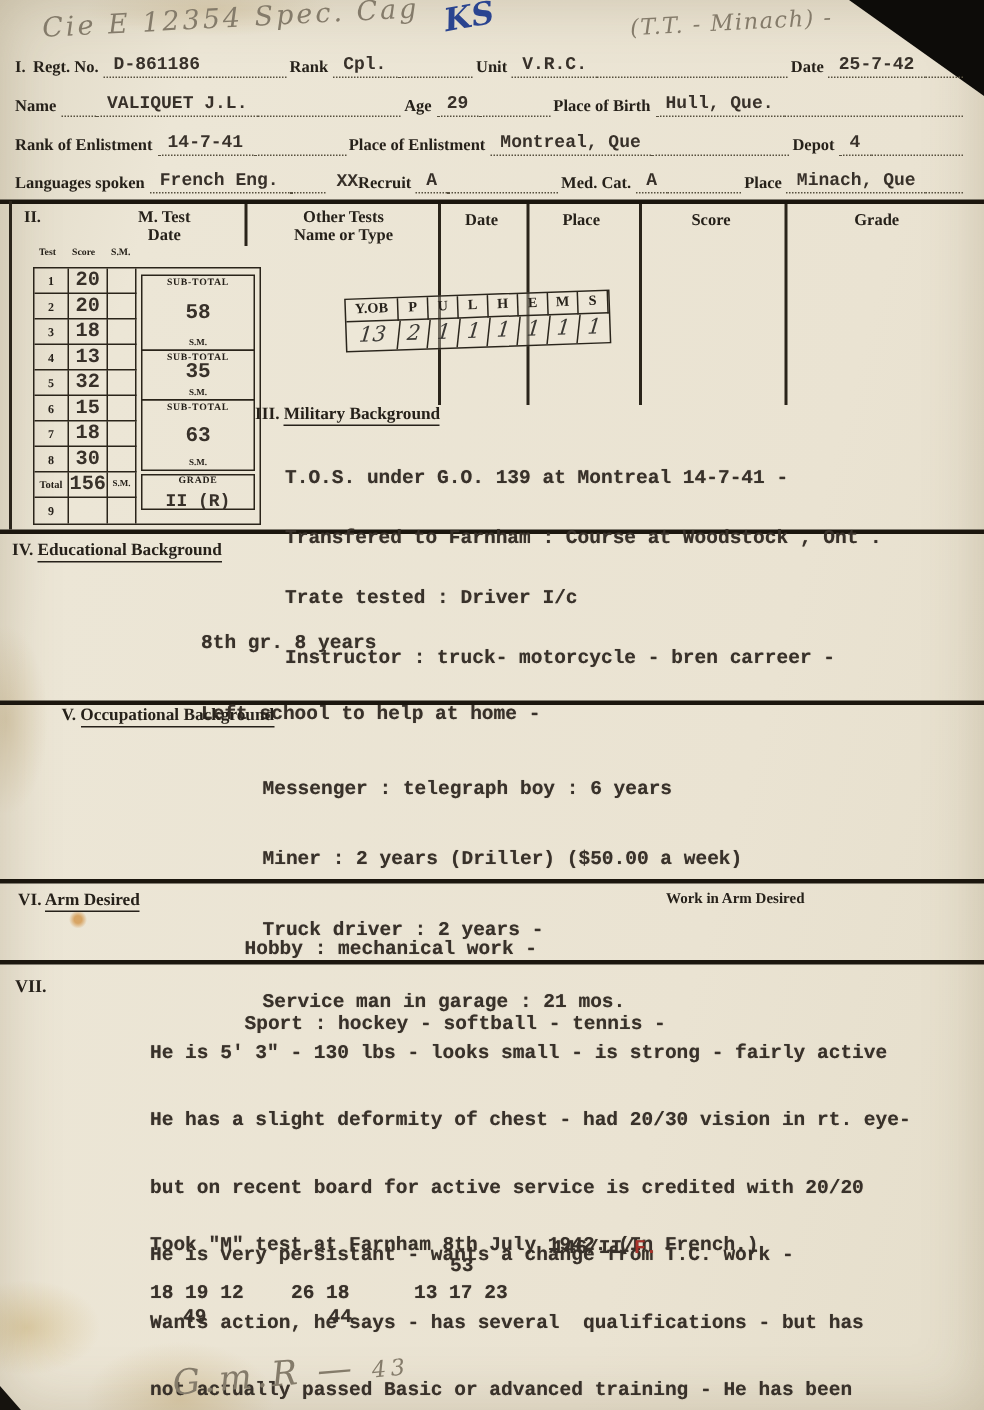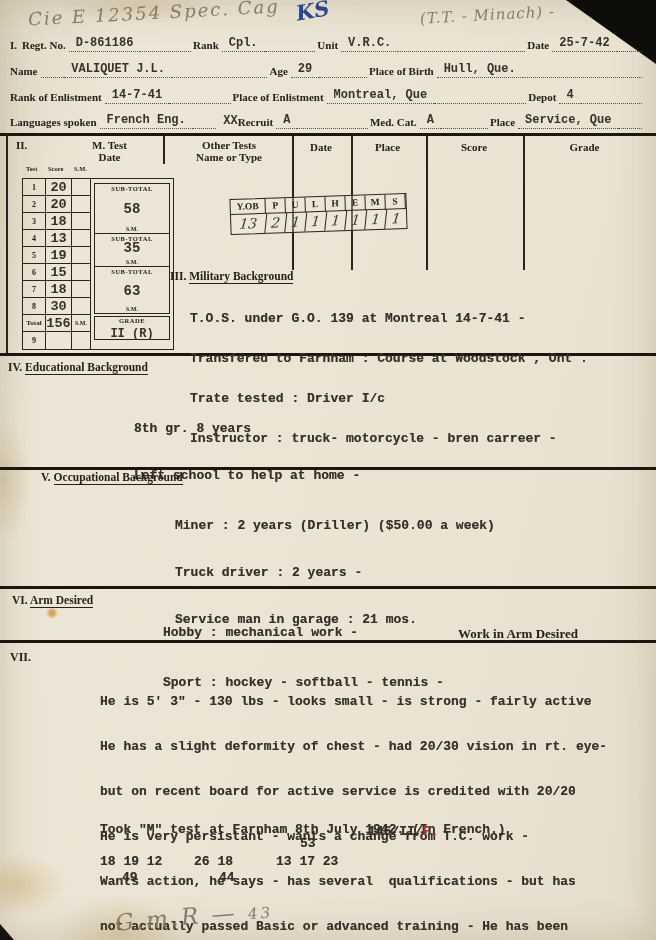--- a/index.html
+++ b/index.html
@@ -116,21 +116,21 @@
     <span class="fv">French Eng.</span>
     <span class="fd" style="flex:1"></span>
     <span class="fv" style="border-bottom:none;padding-right:0;">XX</span>
     <span class="fl" style="padding-left:0;">Recruit</span>
     <span class="fv">A</span>
     <span class="fd" style="flex:3"></span>
     <span class="fl">Med. Cat.</span>
     <span class="fv">A</span>
     <span class="fd" style="flex:2"></span>
     <span class="fl">Place</span>
-    <span class="fv">Service, Que</span>
+    <span class="fv">Minach, Que</span>
     <span class="fd" style="flex:1"></span>
   </div>
 
   <div class="rule" style="top:133px;height:3px;"></div>
   <div class="rule" style="top:353px;"></div>
   <div class="rule" style="top:467px;"></div>
   <div class="rule" style="top:586px;"></div>
   <div class="rule" style="top:640px;"></div>
 
   <div class="vline" style="left:6px;top:134px;height:219px;"></div>
@@ -186,21 +186,21 @@
     <div class="mc tnum">2</div>
       <div class="mc tscore">20</div>
       <div class="mc"></div>
     <div class="mc tnum">3</div>
       <div class="mc tscore">18</div>
       <div class="mc"></div>
     <div class="mc tnum">4</div>
       <div class="mc tscore">13</div>
       <div class="mc"></div>
     <div class="mc tnum">5</div>
-      <div class="mc tscore">19</div>
+      <div class="mc tscore">32</div>
       <div class="mc"></div>
     <div class="mc tnum">6</div>
       <div class="mc tscore">15</div>
       <div class="mc"></div>
     <div class="mc tnum">7</div>
       <div class="mc tscore">18</div>
       <div class="mc"></div>
     <div class="mc tnum">8</div>
       <div class="mc tscore">30</div>
       <div class="mc"></div>
@@ -249,34 +249,35 @@
   <div class="typed" style="left:134px;top:390px;line-height:15.5px;">
     <div>8th gr. 8 years</div>
     <div>Left school to help at home -</div>
   </div>
 
   <div class="sechead" style="left:8px;top:471px;margin-left:33px;">
     <span>V.</span>
     <span class="u">Occupational Background</span>
   </div>
   <div class="typed" style="left:175px;top:486px;line-height:15.8px;">
+    <div>Messenger : telegraph boy : 6 years</div>
     <div>Miner : 2 years (Driller) ($50.00 a week)</div>
     <div>Truck driver : 2 years -</div>
     <div>Service man in garage : 21 mos.</div>
   </div>
 
   <div class="sechead" style="left:12px;top:594px;">
     <span>VI.</span>
     <span class="u">Arm Desired</span>
   </div>
   <div class="typed" style="left:163px;top:592px;line-height:16.5px;">
     <div>Hobby : mechanical work -</div>
     <div>Sport : hockey - softball - tennis -</div>
   </div>
-  <div class="sechead" style="left:458px;top:594px;font-size:13px;margin-top:32px;">Work in Arm Desired</div>
+  <div class="sechead" style="left:444px;top:594px;font-size:10px;">Work in Arm Desired</div>
 
   <div class="sechead" style="left:10px;top:650px;font-size:12px;">VII.</div>
   <div class="typed" style="left:100px;top:664px;line-height:15px;">
     <div>He is 5' 3" - 130 lbs - looks small - is strong - fairly active</div>
     <div>He has a slight deformity of chest - had 20/30 vision in rt. eye-</div>
     <div>but on recent board for active service is credited with 20/20</div>
     <div>He is very persistant - wants a change from T.C. work -</div>
     <div>Wants action, he says - has several  qualifications - but has</div>
     <div>not actually passed Basic or advanced training - He has been</div>
     

